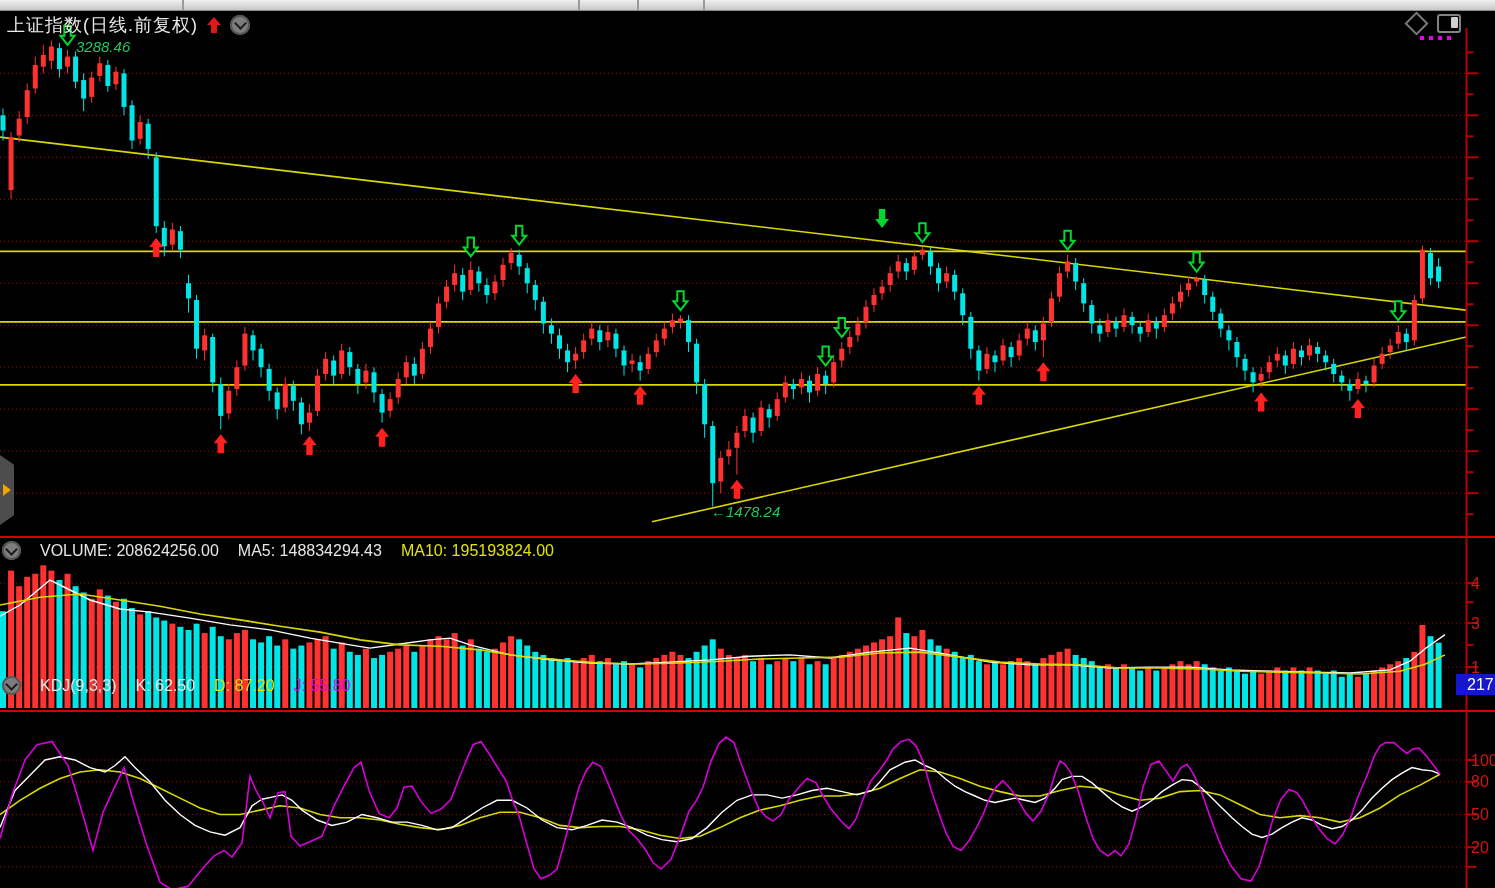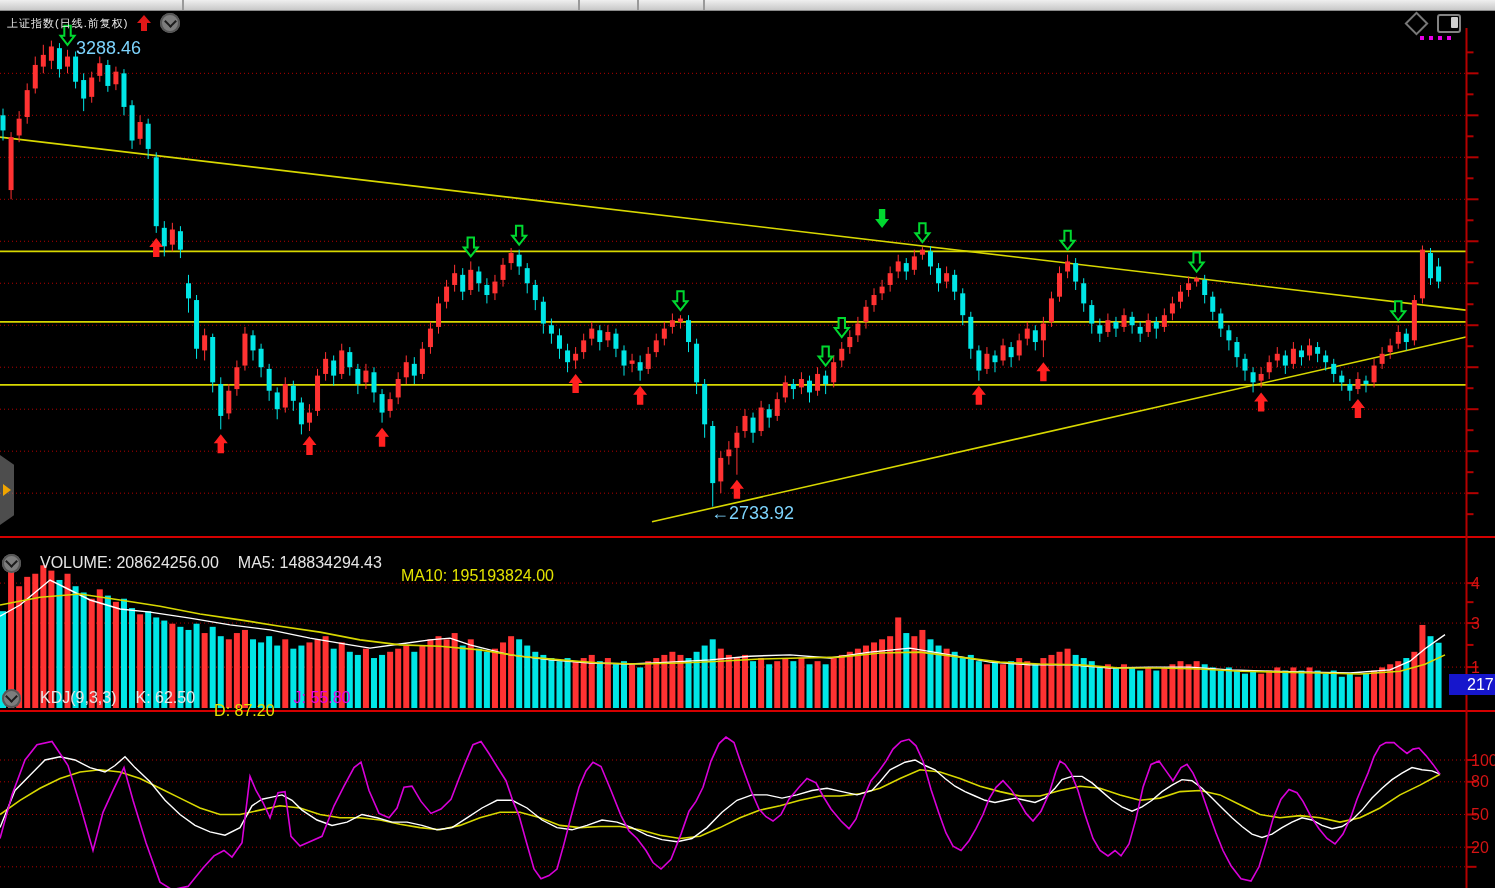--- a/index.html
+++ b/index.html
@@ -4,38 +4,38 @@
 <style>
   html,body{margin:0;padding:0;background:#000;width:1495px;height:888px;overflow:hidden;
     font-family:"Liberation Sans", sans-serif;}
   #stage{position:relative;width:1495px;height:888px;background:#000;}
   #chart{position:absolute;left:0;top:0;}
   .overlay{position:absolute;z-index:5;}
   #top-strip{left:0;top:0;width:1495px;height:10px;background:linear-gradient(#efefef,#c8c8c8);
     border-bottom:1px solid #8a8a8a;}
   .strip-sep{position:absolute;top:0;width:2px;height:10px;background:#9a9a9a;}
   #title-row{left:7px;top:13px;display:flex;align-items:center;gap:8px;}
-  #main-title{color:#e9e9e9;font-size:11px;letter-spacing:1px;white-space:nowrap;}
+  #main-title{color:#e9e9e9;font-size:18px;letter-spacing:1px;white-space:nowrap;}
   .chev-circle{width:20px;height:20px;border-radius:50%;background:#7d7d7d;display:flex;
     align-items:center;justify-content:center;box-shadow:inset 0 0 0 2px #555;}
   .chev{width:7px;height:7px;border-right:2px solid #1c1c1c;border-bottom:2px solid #1c1c1c;
     transform:rotate(45deg);margin-top:-3px;}
   #tr-icons{right:34px;top:14px;display:flex;gap:12px;align-items:center;}
   .diamond{width:13px;height:13px;border:2px solid #787878;transform:rotate(45deg);}
   .winicon{width:20px;height:15px;border:2px solid #828282;border-radius:3px;position:relative;}
   .winicon:after{content:"";position:absolute;right:1px;top:1px;width:7px;height:11px;
     background:#cfcfcf;border-radius:1px;}
   #magenta-dots{right:44px;top:36px;display:flex;gap:5px;}
   #magenta-dots span{width:4px;height:4px;background:#e800e8;display:block;}
-  .px-label{color:#7dd3fc;font-size:18px;white-space:nowrap;}
+  .px-label{color:#22c55e;font-size:15px;white-space:nowrap;font-style:italic;}
   .pane-header{display:flex;align-items:center;gap:19px;font-size:16px;white-space:nowrap;}
   .pane-header .chev-circle{width:19px;height:19px;}
-  .w{color:#e6e6e6;} .y{color:#e3e300;margin-top:26px;} .m{color:#e800e8;}
+  .w{color:#e6e6e6;} .y{color:#e3e300;} .m{color:#e800e8;}
   #vol-badge{right:0px;top:674px;background:#1616cc;color:#fff;font-size:16px;
-    width:28px;height:21px;overflow:hidden;display:flex;align-items:center;padding-left:18px;}
+    width:28px;height:21px;overflow:hidden;display:flex;align-items:center;padding-left:11px;}
   #left-tab{left:0;top:455px;width:14px;height:70px;background:rgba(140,140,140,0.55);
     clip-path:polygon(0 0,100% 14%,100% 86%,0 100%);display:flex;align-items:center;}
   #left-tab .tri{width:0;height:0;border-left:8px solid #f0a400;border-top:6px solid transparent;
     border-bottom:6px solid transparent;margin-left:3px;}
 </style>
 </head>
 <body>
 
 <div id="stage">
   <svg id="chart" width="1495" height="888" viewBox="0 0 1495 888">
@@ -694,21 +694,21 @@
     <div class="winicon"></div>
   </div>
   <div id="magenta-dots" class="overlay">
     <span></span>
       <span></span>
       <span></span>
       <span></span>
   </div>
 
   <div class="overlay px-label" style="left:76px;top:38px">3288.46</div>
-  <div class="overlay px-label" style="left:711px;top:503px">←2733.92</div>
+  <div class="overlay px-label" style="left:711px;top:503px">←1478.24</div>
 
   <div class="overlay pane-header" style="left:2px;top:541px">
     <div class="chev-circle">
       <div class="chev"></div>
     </div>
     <span class="w">VOLUME: 208624256.00</span>
     <span class="w">MA5: 148834294.43</span>
     <span class="y">MA10: 195193824.00</span>
   </div>
 

